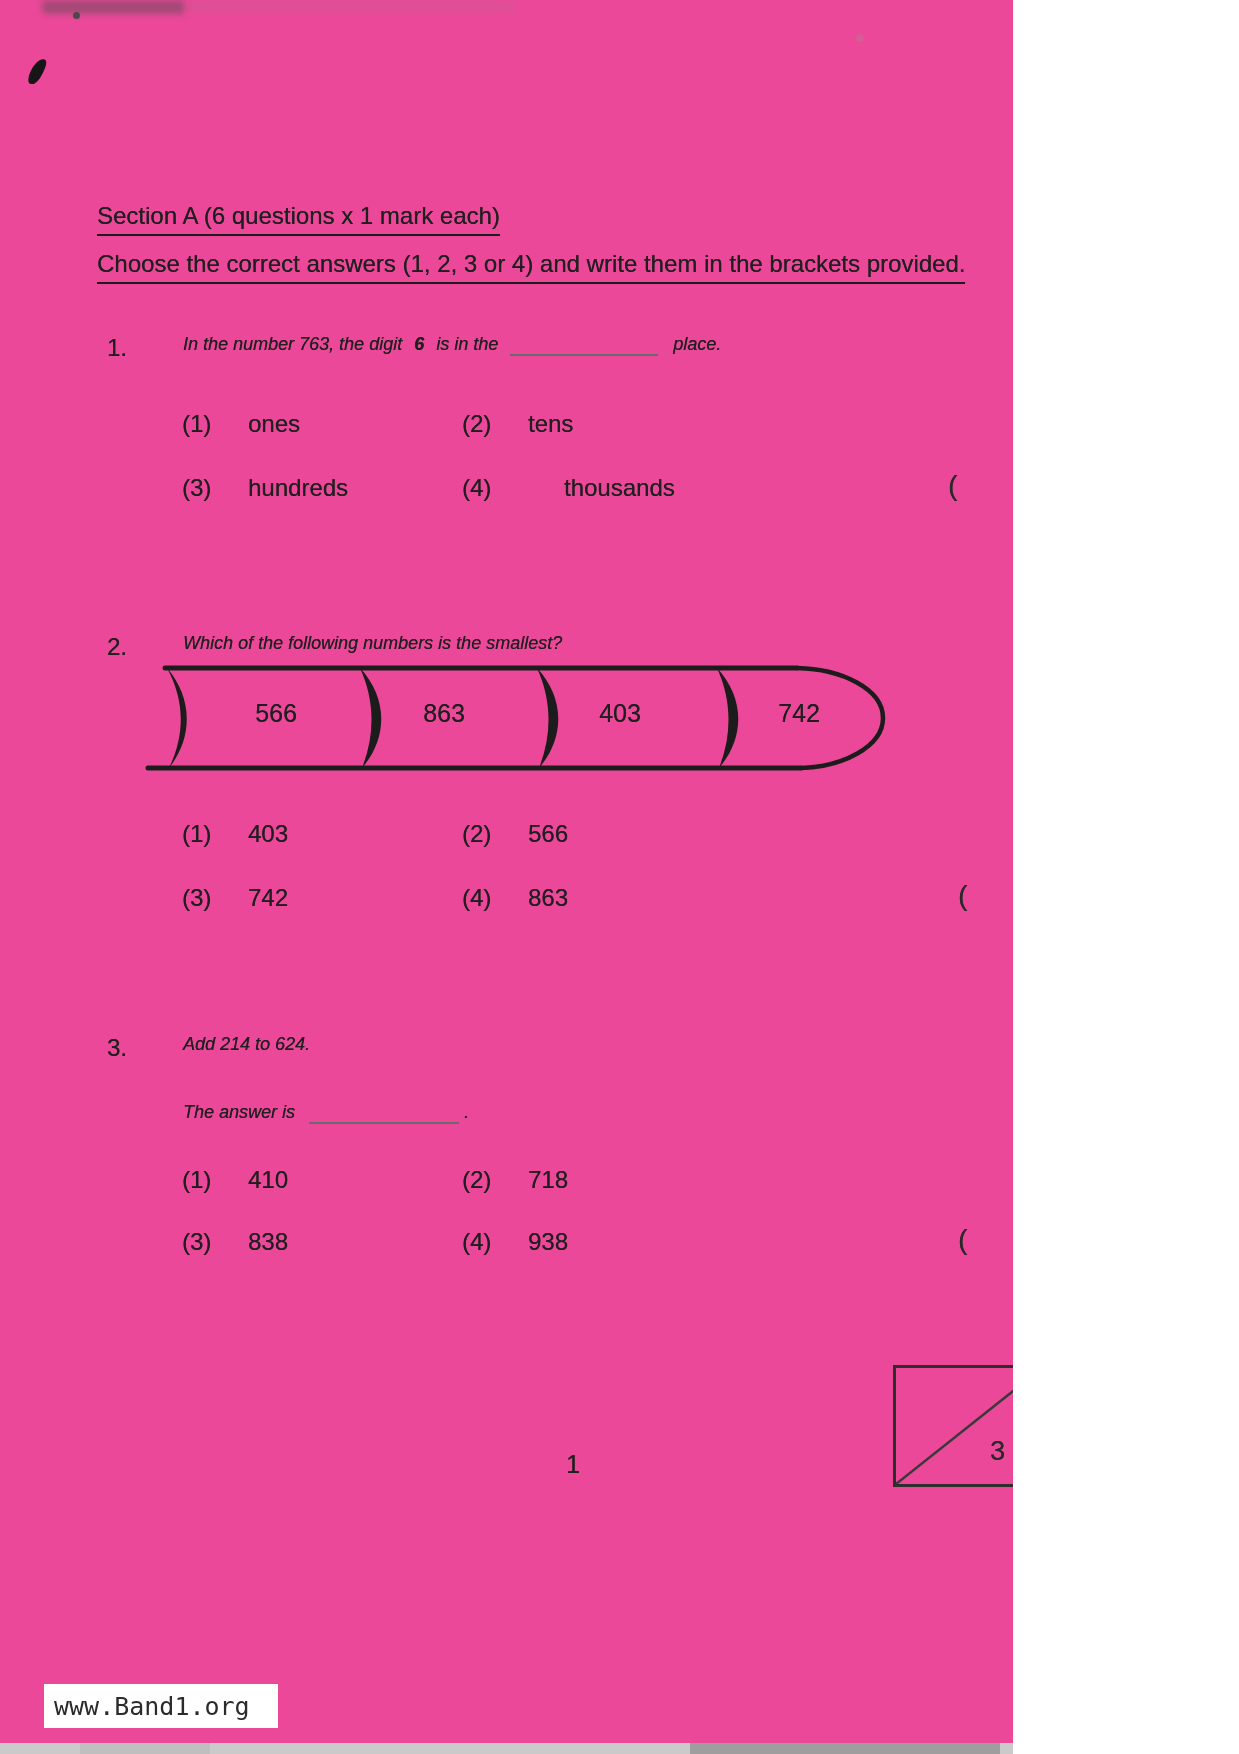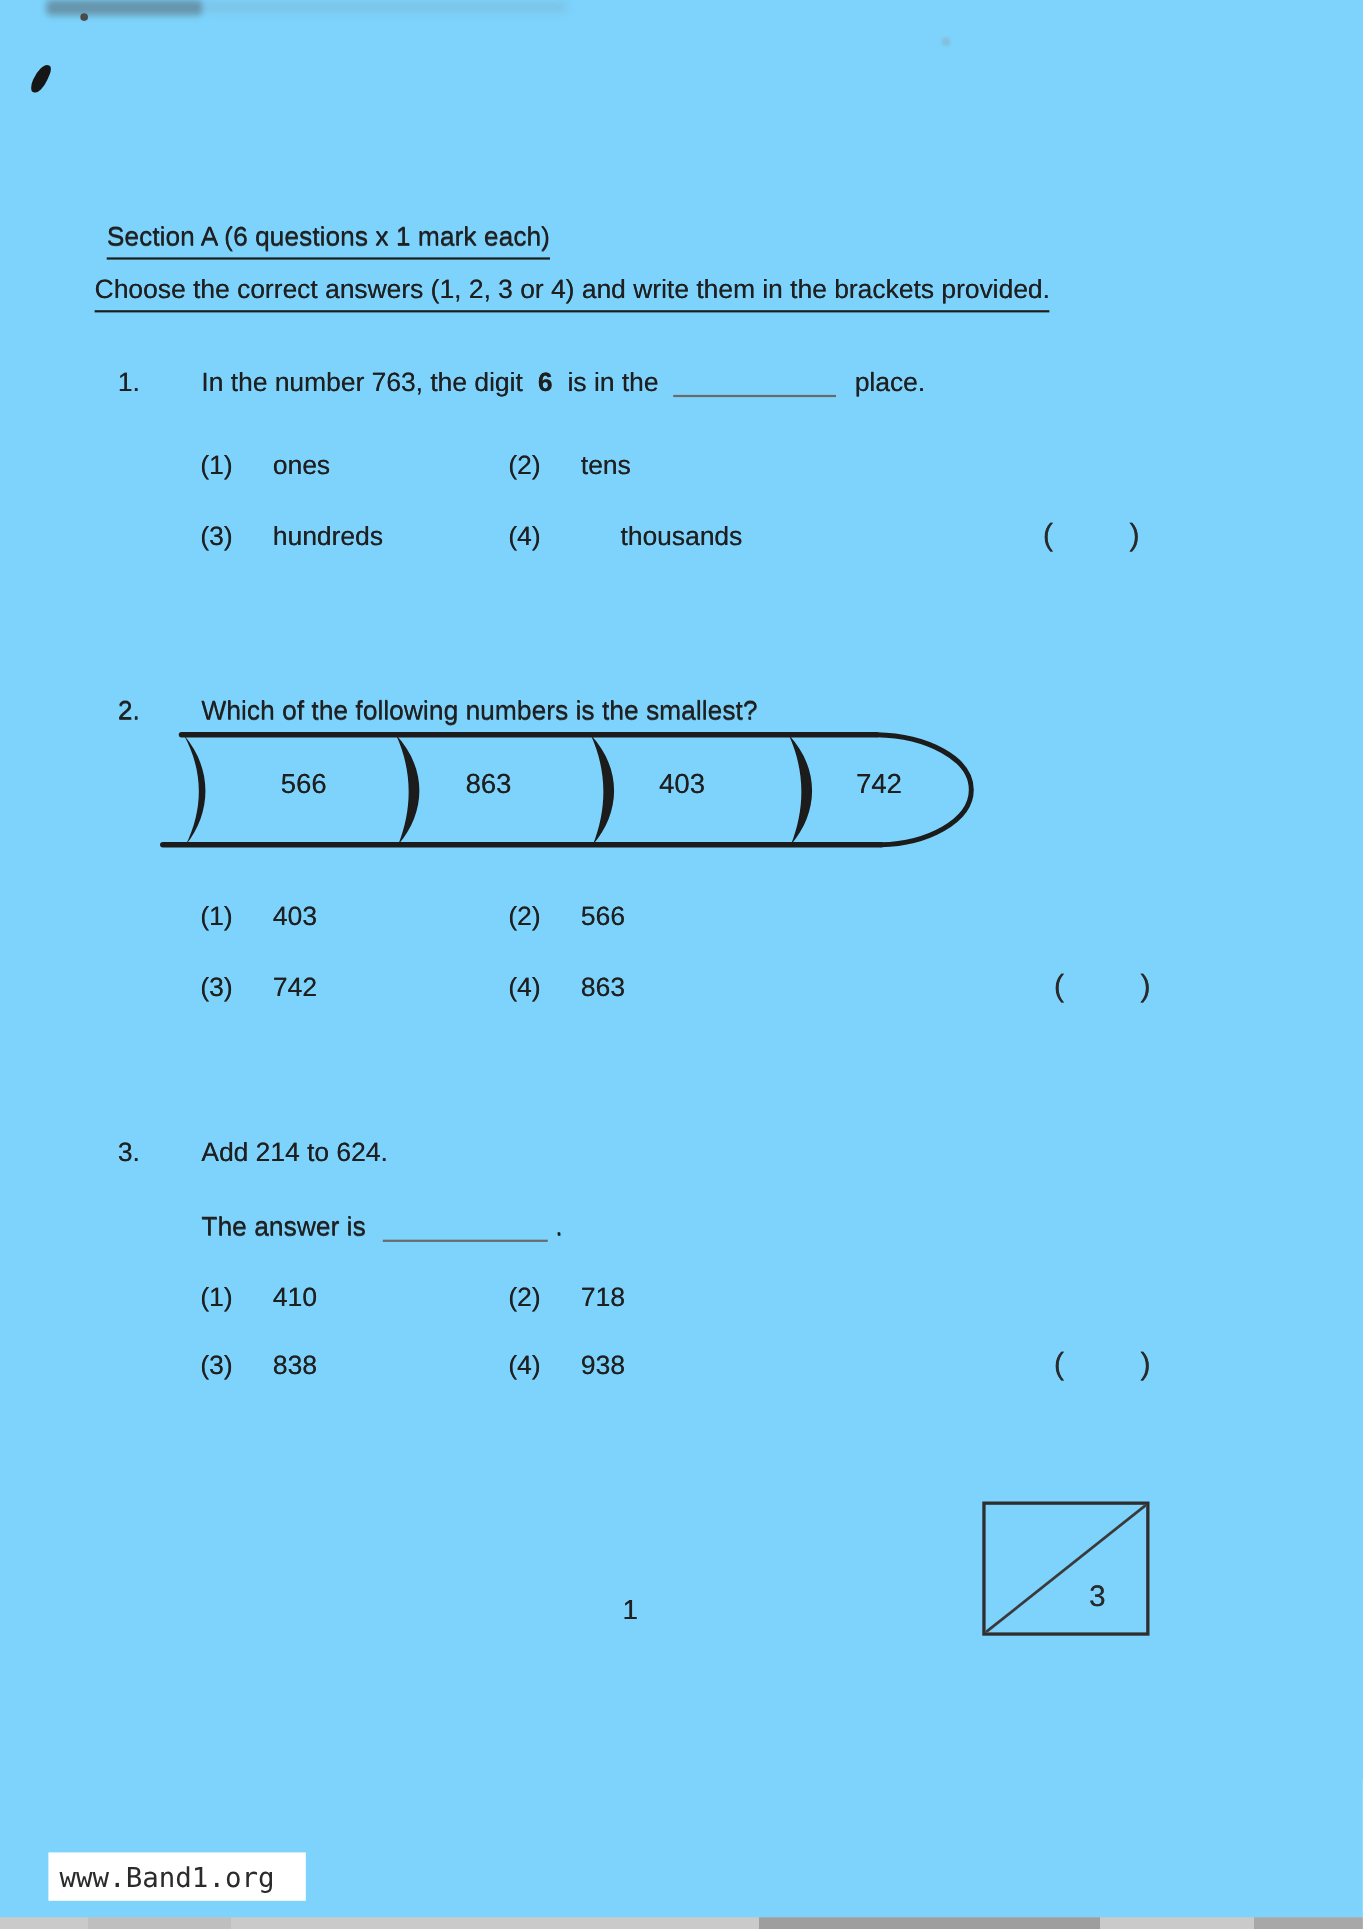--- a/index.html
+++ b/index.html
@@ -1,32 +1,32 @@
 <!DOCTYPE html>
 <html><head>
 <meta charset="utf-8">
 <style>
   html,body{margin:0;padding:0;background:#ffffff;}
   #page{
     position:relative;
-    width:1239px;height:1754px;
-    background:#7dd3fc;
+    width:1013px;height:1754px;
+    background:#ec4899;
     font-family:"Liberation Sans", sans-serif;
     color:#1f1f1f;
     overflow:hidden;
   }
   .ink{ text-shadow:0.2px 0.2px 0.6px rgba(25,25,25,0.8); }
   .abs{ position:absolute; }
   .heading{
     font-size:24px;
     border-bottom:2px solid #1c1c1c;
     padding-bottom:4px;
     white-space:nowrap;
   }
-  .stem{ font-size:24px; white-space:nowrap; }
+  .stem{ font-size:18px; white-space:nowrap;font-style:italic; }
   .qnum{ font-size:24px; }
   .part{ display:inline-block; margin-right:7px; }
   .part-tight{ display:inline-block; }
   .blank{
     display:inline-block;
     border-bottom:2px solid #6a6a6a;
     vertical-align:-6px;
     height:20px;
   }
   .opt-tag{ position:absolute; font-size:24px; }
@@ -99,21 +99,21 @@
 
 <div id="page">
 
   <div id="artifact-smudge-band"></div>
   <div id="artifact-smudge-tail"></div>
   <div id="artifact-dot"></div>
   <div id="artifact-comma"></div>
   <div id="artifact-faint-dot"></div>
 
   <div class="abs heading ink" style="left:97px;top:202px;">Section A (6 questions x 1 mark each)</div>
-  <div class="abs heading ink" style="left:86px;top:250px;">Choose the correct answers (1, 2, 3 or 4) and write them in the brackets provided.</div>
+  <div class="abs heading ink" style="left:97px;top:250px;">Choose the correct answers (1, 2, 3 or 4) and write them in the brackets provided.</div>
 
   <div class="abs qnum ink" style="left:107px;top:334px;">1.</div>
   <div class="abs stem ink" style="left:183px;top:334px;">
     <span class="part">In the number 763, the digit</span>
     <span class="part" style="font-weight:bold;">6</span>
     <span class="part">is in the</span>
     <span class="blank" style="width:148px;margin-right:10px;"></span>
     <span class="part-tight">place.</span>
   </div>
 

